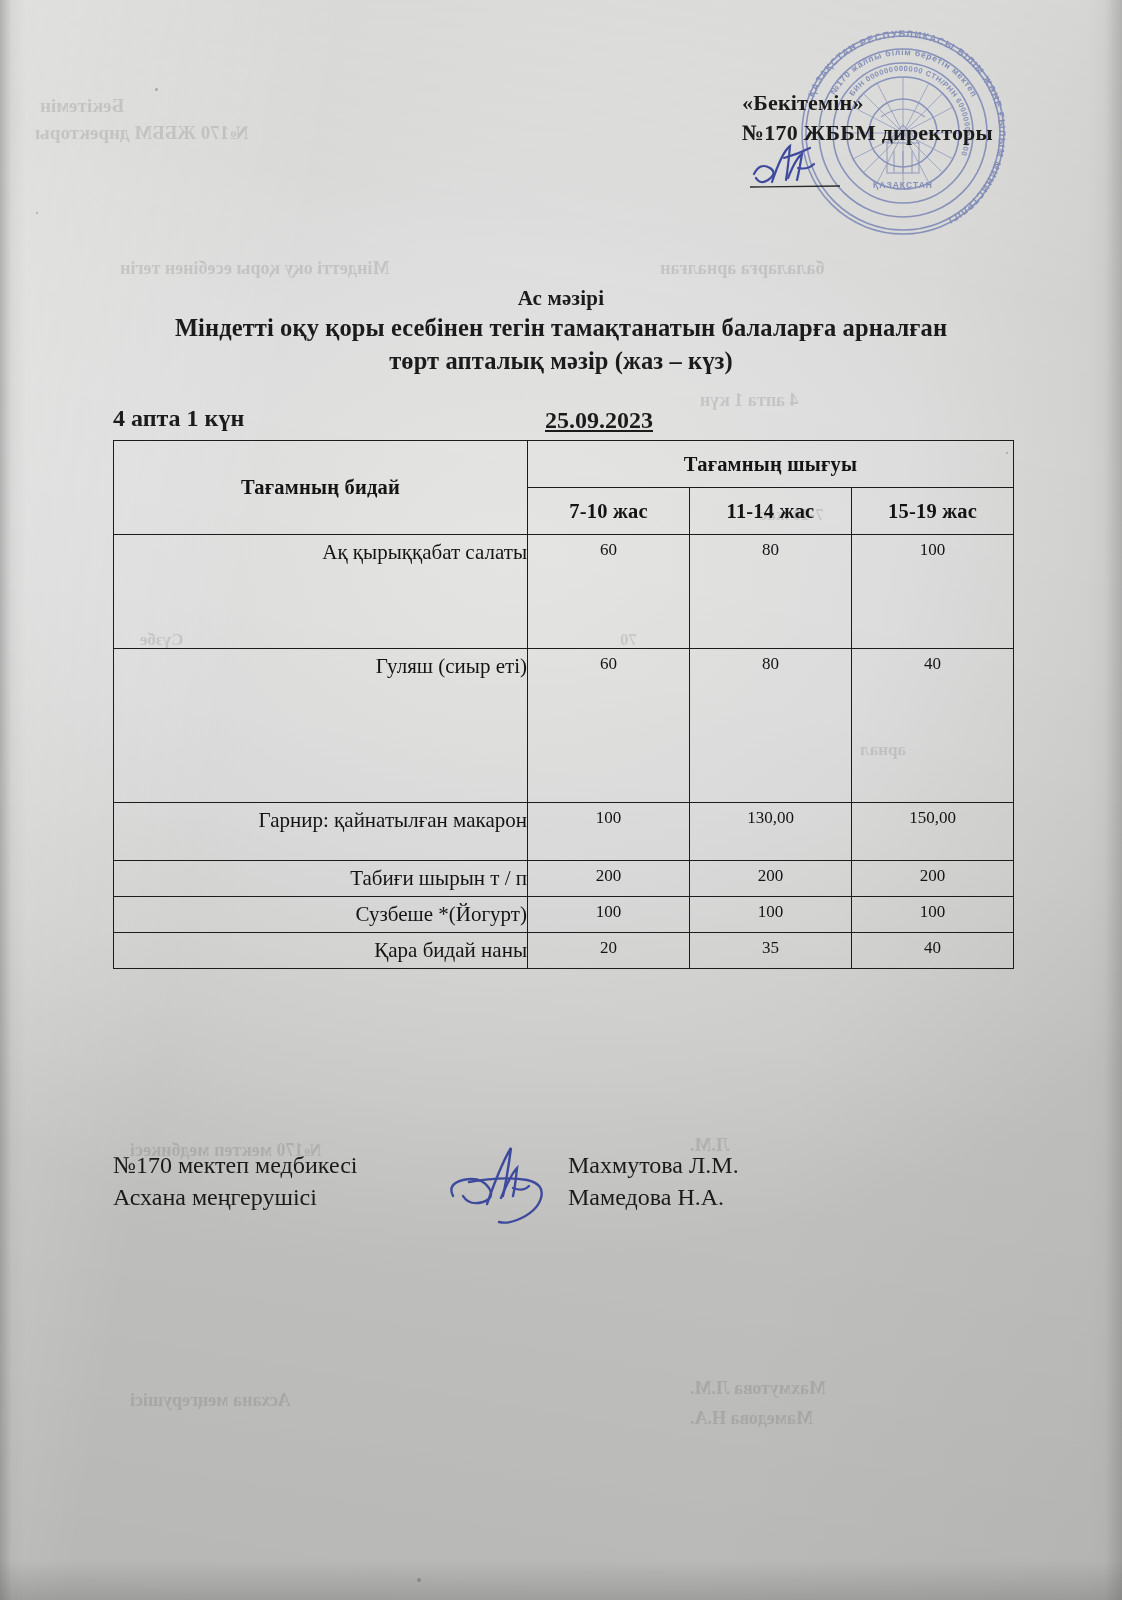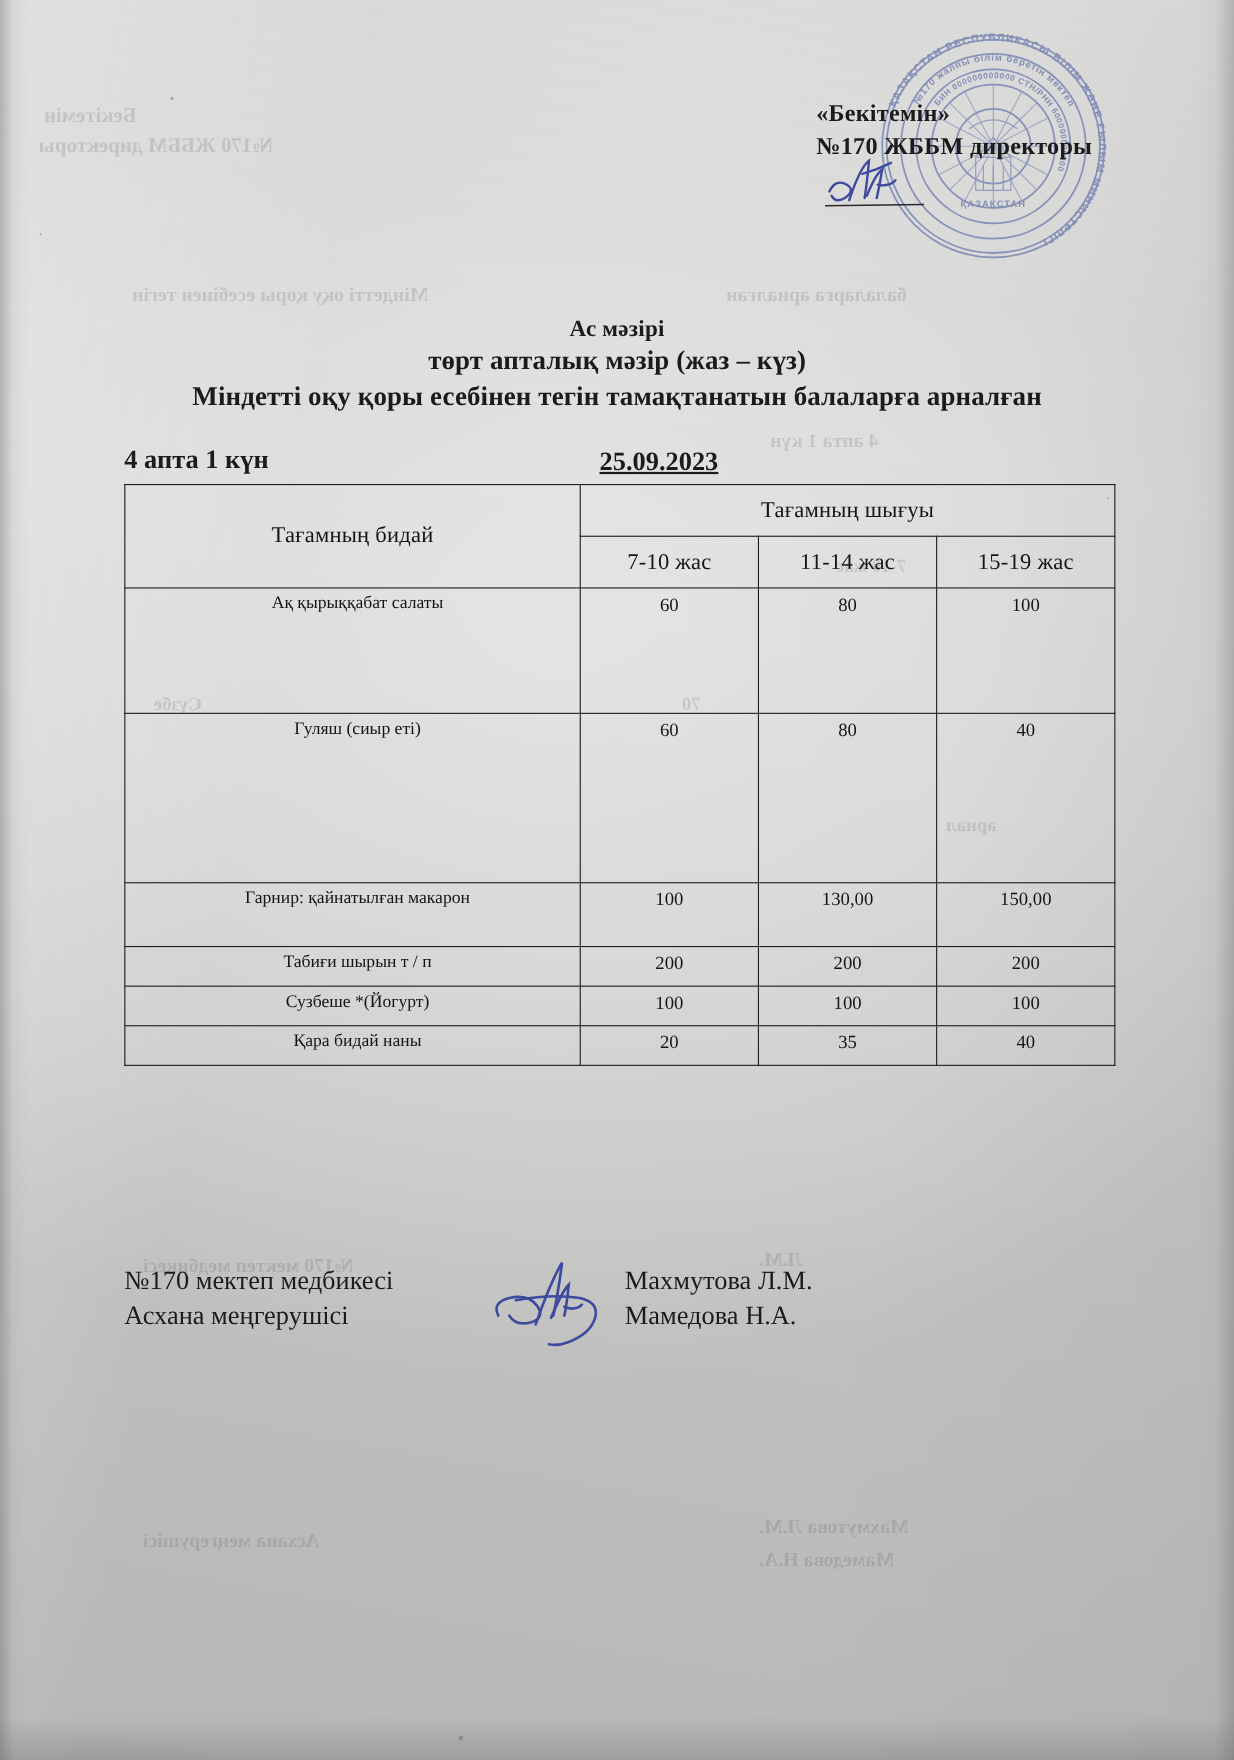--- a/index.html
+++ b/index.html
@@ -136,37 +136,37 @@
     table-layout: fixed;
     background: rgba(255,255,255,0.035);
   }
   .menu-table th, .menu-table td {
     border: 1.6px solid #1c1c1c;
     font-size: 20.5px;
     color: #141414;
     padding: 0;
   }
   .menu-table th {
-    font-weight: normal;
+    font-weight: bold;
     text-align: center;
     letter-spacing: 0.2px;
   }
   .th-name { height: 92px; }
   .th-out  { height: 46px; }
   .th-age  { height: 46px; }
 
   .col-name { width: 414px; }
   .col-age  { width: 162px; }
 
   td.dish {
-    text-align: center;
+    text-align: right;
     padding-left: 9px;
     vertical-align: top;
     padding-top: 5px;
-    font-size: 16px;
+    font-size: 21px;
   }
   td.qty {
     text-align: center;
     vertical-align: top;
     padding-top: 5px;
     font-size: 17px;
   }
   tr.tall td   { height: 108px; }
   tr.taller td { height: 148px; }
   tr.mid td    { height: 52px; }
@@ -288,22 +288,22 @@
         <path d="M40,40 q8,-20 14,-24 q-3,18 -5,26"></path>
         <path d="M50,30 q10,2 16,-4"></path>
         <path d="M36,20 q14,-4 26,-10"></path>
       </g>
       <line x1="2" y1="49" x2="92" y2="48" stroke="#2a2a2a" stroke-width="1.4"></line>
     </svg>
   </div>
 
   <div class="doc-title">Ас мәзірі</div>
   <div class="doc-subtitle">
+    <div>Міндетті оқу қоры есебінен тегін тамақтанатын балаларға арналған</div>
     <div>төрт апталық мәзір (жаз – күз)</div>
-    <div>Міндетті оқу қоры есебінен тегін тамақтанатын балаларға арналған</div>
   </div>
 
   <div class="meta-row">
     <span class="meta-week">4 апта 1 күн</span>
     <span class="meta-date">25.09.2023</span>
   </div>
 
   <table class="menu-table">
     <colgroup>
       <col class="col-name">

